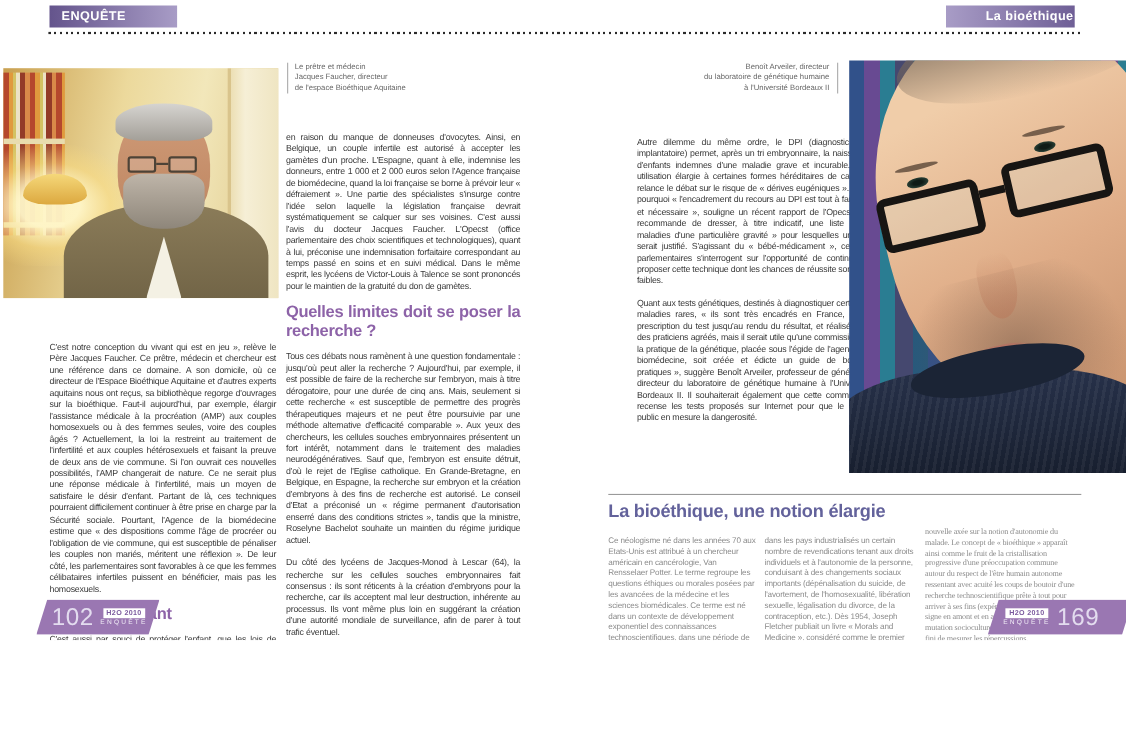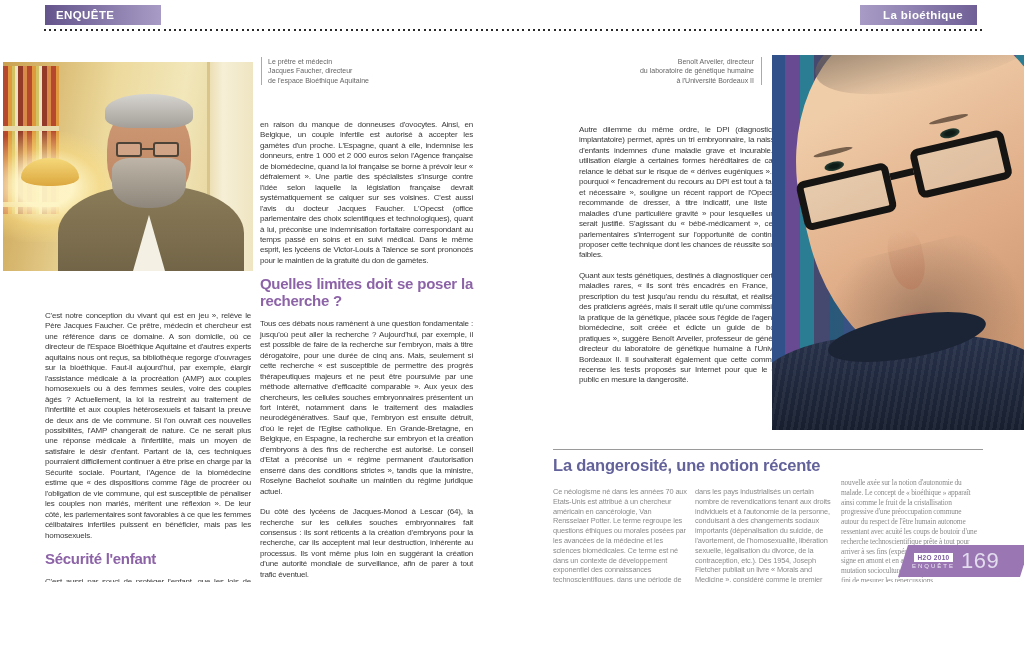--- a/index.html
+++ b/index.html
@@ -5,21 +5,21 @@
   *{margin:0;padding:0;box-sizing:border-box}
   html,body{background:#fff}
   .spread{position:relative;width:1024px;height:582px;background:#ffffff;overflow:hidden;
           font-family:"Liberation Sans","DejaVu Sans",sans-serif;}
 
   
   .tag{position:absolute;top:5px;height:20px;color:#fff;font-weight:bold;font-size:11.5px;
        line-height:20px;letter-spacing:.4px;}
   .tag-left{left:45px;width:116px;background:linear-gradient(90deg,#64548c,#a89cc6);padding-left:11px;}
   .tag-right{left:860px;width:117px;background:linear-gradient(90deg,#a89cc6,#6f5f96);
-             text-align:right;padding-right:14px;}
+             text-align:right;padding-right:1px;}
   .dotted{position:absolute;left:44px;top:29px;width:941px;height:2px;
           background-image:repeating-linear-gradient(90deg,#2a2a2a 0 2px,transparent 2px 5.2px);}
 
   
   .caption{position:absolute;font-size:7px;line-height:9.4px;color:#666;white-space:pre-line;}
   .cap-left{left:261px;top:57px;width:160px;border-left:1px solid #aaa;padding-left:6px;}
   .cap-right{left:566px;top:57px;width:196px;text-align:right;border-right:1px solid #aaa;padding-right:7px;}
 
   
   .col{position:absolute;font-size:8px;line-height:10.45px;color:#3a3a3a;text-align:justify;
@@ -180,25 +180,32 @@
       <span class="pr-eye pr-eyeL"></span>
       <span class="pr-lensR"></span>
       <span class="pr-lensL"></span>
       <span class="pr-bridge"></span>
     </div>
     <div class="pr-sweater"></div>
     <div class="pr-collar"></div>
   </div>
 
   <div class="sb-rule"></div>
-  <h3 class="sb-head">La dangerosité, une notion récente</h3>
+  <h3 class="sb-head">La bioéthique, une notion élargie</h3>
   <div class="sb-col" id="sbA">Ce néologisme né dans les années 70 aux Etats-Unis est attribué à un chercheur américain en cancérologie, Van Rensselaer Potter. Le terme regroupe les questions éthiques ou morales posées par les avancées de la médecine et les sciences biomédicales. Ce terme est né dans un contexte de développement exponentiel des connaissances technoscientifiques, dans une période de contestation, de remise en cause des experts et d'affirmation du sujet individuel. Les années 1960 ont vu émerger</div>
   <div class="sb-col" id="sbB">dans les pays industrialisés un certain nombre de revendications tenant aux droits individuels et à l'autonomie de la personne, conduisant à des changements sociaux importants (dépénalisation du suicide, de l'avortement, de l'homosexualité, libération sexuelle, légalisation du divorce, de la contraception, etc.). Dès 1954, Joseph Fletcher publiait un livre « Morals and Medicine », considéré comme le premier manuel de bioéthique. Ce livre propose une approche éthique</div>
   <div class="sb-col" id="sbC">nouvelle axée sur la notion d'autonomie du malade. Le concept de « bioéthique » apparaît ainsi comme le fruit de la cristallisation progressive d'une préoccupation commune autour du respect de l'être humain autonome ressentant avec acuité les coups de boutoir d'une recherche technoscientifique prête à tout pour arriver à ses fins (expérimentations). Il est le signe en amont et en aval d'une profonde mutation socioculturelle, dont nous n'avons pas fini de mesurer les répercussions.</div>
 
+  <div class="foot foot-left">
+    <span class="pnum">102</span>
+    <span class="brand">
+      <span class="brand-box">H2O 2010</span>
+      <span class="brand-sub">ENQUÊTE</span>
+    </span>
+  </div>
   <div class="foot foot-right">
     <span class="brand">
       <span class="brand-box">H2O 2010</span>
       <span class="brand-sub">ENQUÊTE</span>
     </span>
     <span class="pnum">169</span>
   </div>
 
 </div>
 

